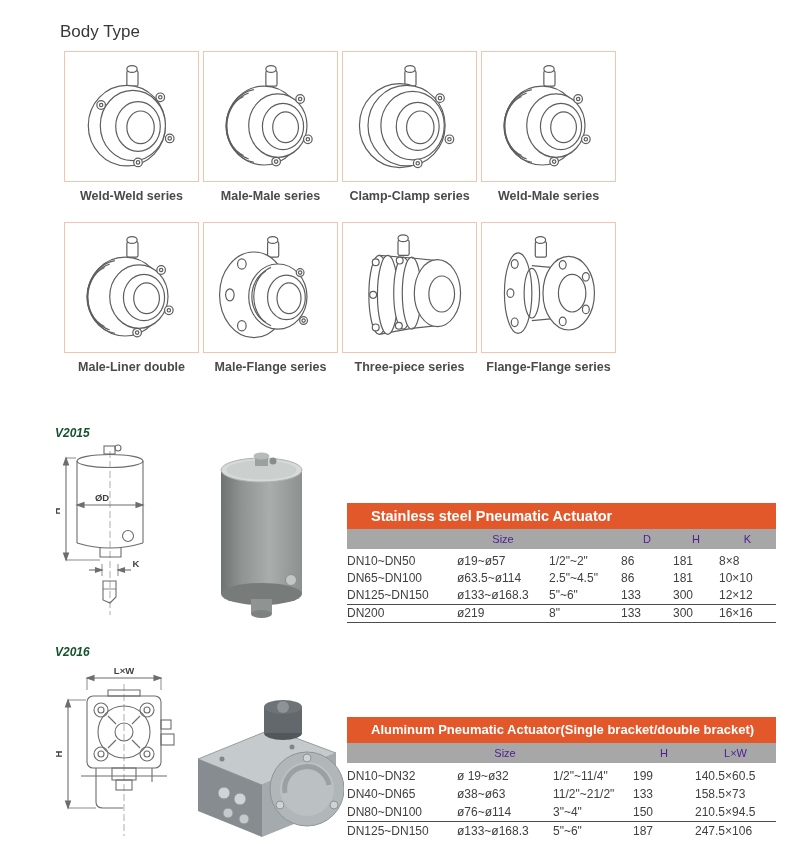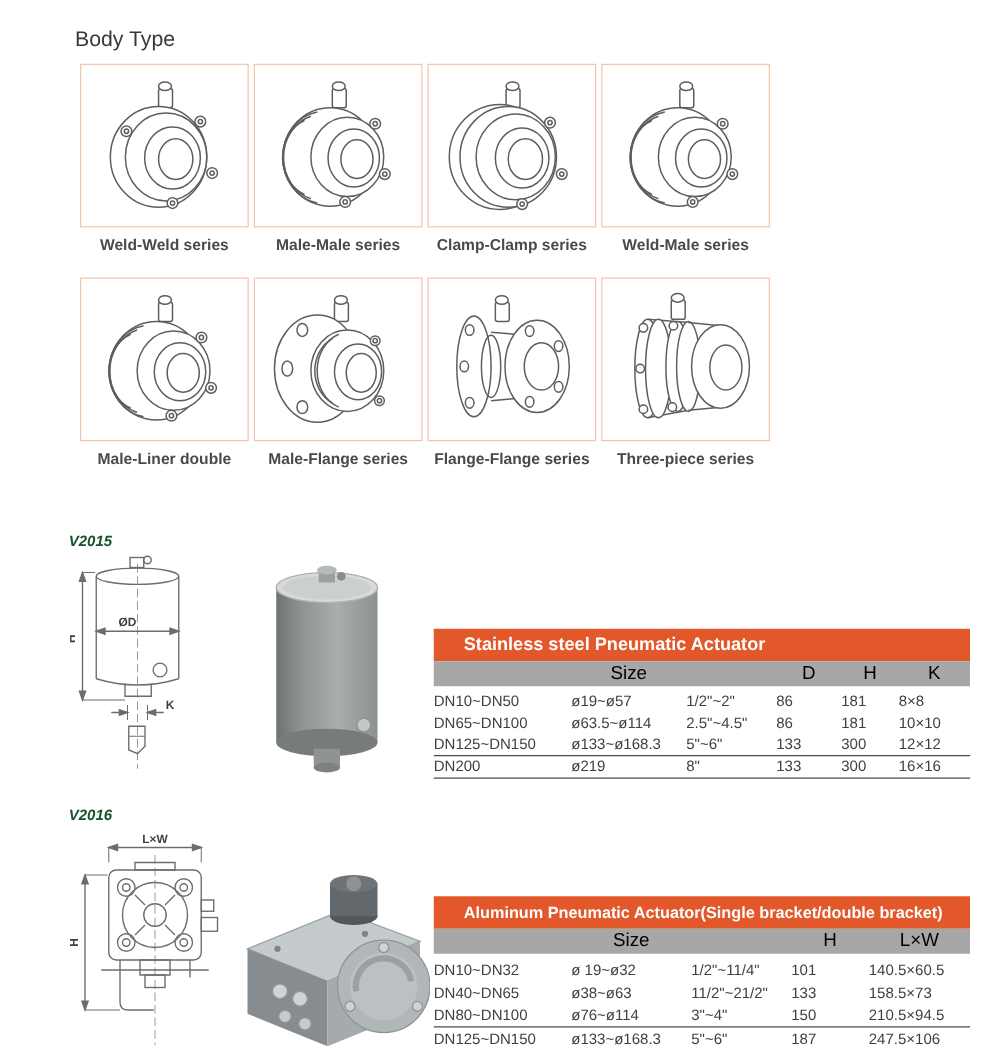--- a/index.html
+++ b/index.html
@@ -12,21 +12,21 @@
              display:flex;align-items:center;justify-content:center;}
   .valve-svg{width:120px;height:116px;}
   .valve-caption{margin-top:7px;text-align:center;font-size:12.5px;font-weight:700;color:#4a4a4a;white-space:nowrap;}
   .model-code{position:absolute;font-size:12px;font-style:italic;font-weight:700;color:#14532d;}
   .abs{position:absolute;}
   .dim{font-size:9.5px;font-weight:700;fill:#3f3f3f;font-family:"Liberation Sans",sans-serif;}
   .spec-table{position:absolute;left:347px;width:429px;}
   .t-head{height:26px;line-height:26px;background:#E2582A;color:#fff;font-size:14.5px;font-weight:700;
           padding-left:24px;box-sizing:border-box;white-space:nowrap;overflow:hidden;}
   .t-head--long{font-size:13px;margin-top:27px;}
-  .t-sub{height:20px;line-height:20px;background:#A7A7A7;color:#000000;font-size:15px;display:grid;text-align:center;}
+  .t-sub{height:20px;line-height:20px;background:#A7A7A7;color:#4c1d95;font-size:11px;display:grid;text-align:center;}
   .t1 .t-sub,.t1 .t-row{grid-template-columns:110px 92px 72px 52px 46px 1fr;}
   .t2 .t-sub,.t2 .t-row{grid-template-columns:110px 96px 80px 62px 1fr;}
   .t-body{padding-top:4px;border-bottom:1.5px solid #4C4C4C;}
   .t-row{display:grid;height:17px;line-height:17px;font-size:12px;color:#404040;text-align:left;}
   .t2 .t-row{height:18px;line-height:18px;}
   .t-row.rule-top{border-top:1.5px solid #4C4C4C;}
 </style>
 </head>
 <body>
 
@@ -197,32 +197,32 @@
       <div class="valve-box">
         <svg class="valve-svg" viewBox="0 0 140 132">
             <use href="#valve-flanged"></use>
           </svg>
       </div>
       <figcaption class="valve-caption">Male-Flange series</figcaption>
     </figure>
     <figure class="valve-card">
       <div class="valve-box">
         <svg class="valve-svg" viewBox="0 0 140 132">
+            <use href="#valve-threepiece"></use>
+          </svg>
+      </div>
+      <figcaption class="valve-caption">Three-piece series</figcaption>
+    </figure>
+    <figure class="valve-card">
+      <div class="valve-box">
+        <svg class="valve-svg" viewBox="0 0 140 132">
             <use href="#valve-flangeflange"></use>
           </svg>
       </div>
       <figcaption class="valve-caption">Flange-Flange series</figcaption>
-    </figure>
-    <figure class="valve-card">
-      <div class="valve-box">
-        <svg class="valve-svg" viewBox="0 0 140 132">
-            <use href="#valve-threepiece"></use>
-          </svg>
-      </div>
-      <figcaption class="valve-caption">Three-piece series</figcaption>
     </figure>
   </div>
 
   <span class="model-code" style="left:55px;top:426px">V2015</span>
 
   <svg class="abs" style="left:56px;top:443px" width="100" height="180" viewBox="0 0 100 180">
     <g stroke="#6d6d6d" stroke-width="1.1" fill="none">
       <line x1="54" y1="8" x2="54" y2="172" stroke="#9a9a9a" stroke-width=".8" stroke-dasharray="7 3"></line>
       <rect x="48" y="3" width="11" height="8"></rect>
         <circle cx="62" cy="5" r="3"></circle>
@@ -390,21 +390,21 @@
       <span>Size</span>
       <span></span>
       <span>H</span>
       <span>L×W</span>
     </div>
     <div class="t-body">
       <div class="t-row">
         <span>DN10~DN32</span>
           <span>ø 19~ø32</span>
           <span>1/2"~11/4"</span>
-          <span>101</span>
+          <span>199</span>
           <span>140.5×60.5</span>
       </div>
       <div class="t-row">
         <span>DN40~DN65</span>
           <span>ø38~ø63</span>
           <span>11/2"~21/2"</span>
           <span>133</span>
           <span>158.5×73</span>
       </div>
       <div class="t-row">

